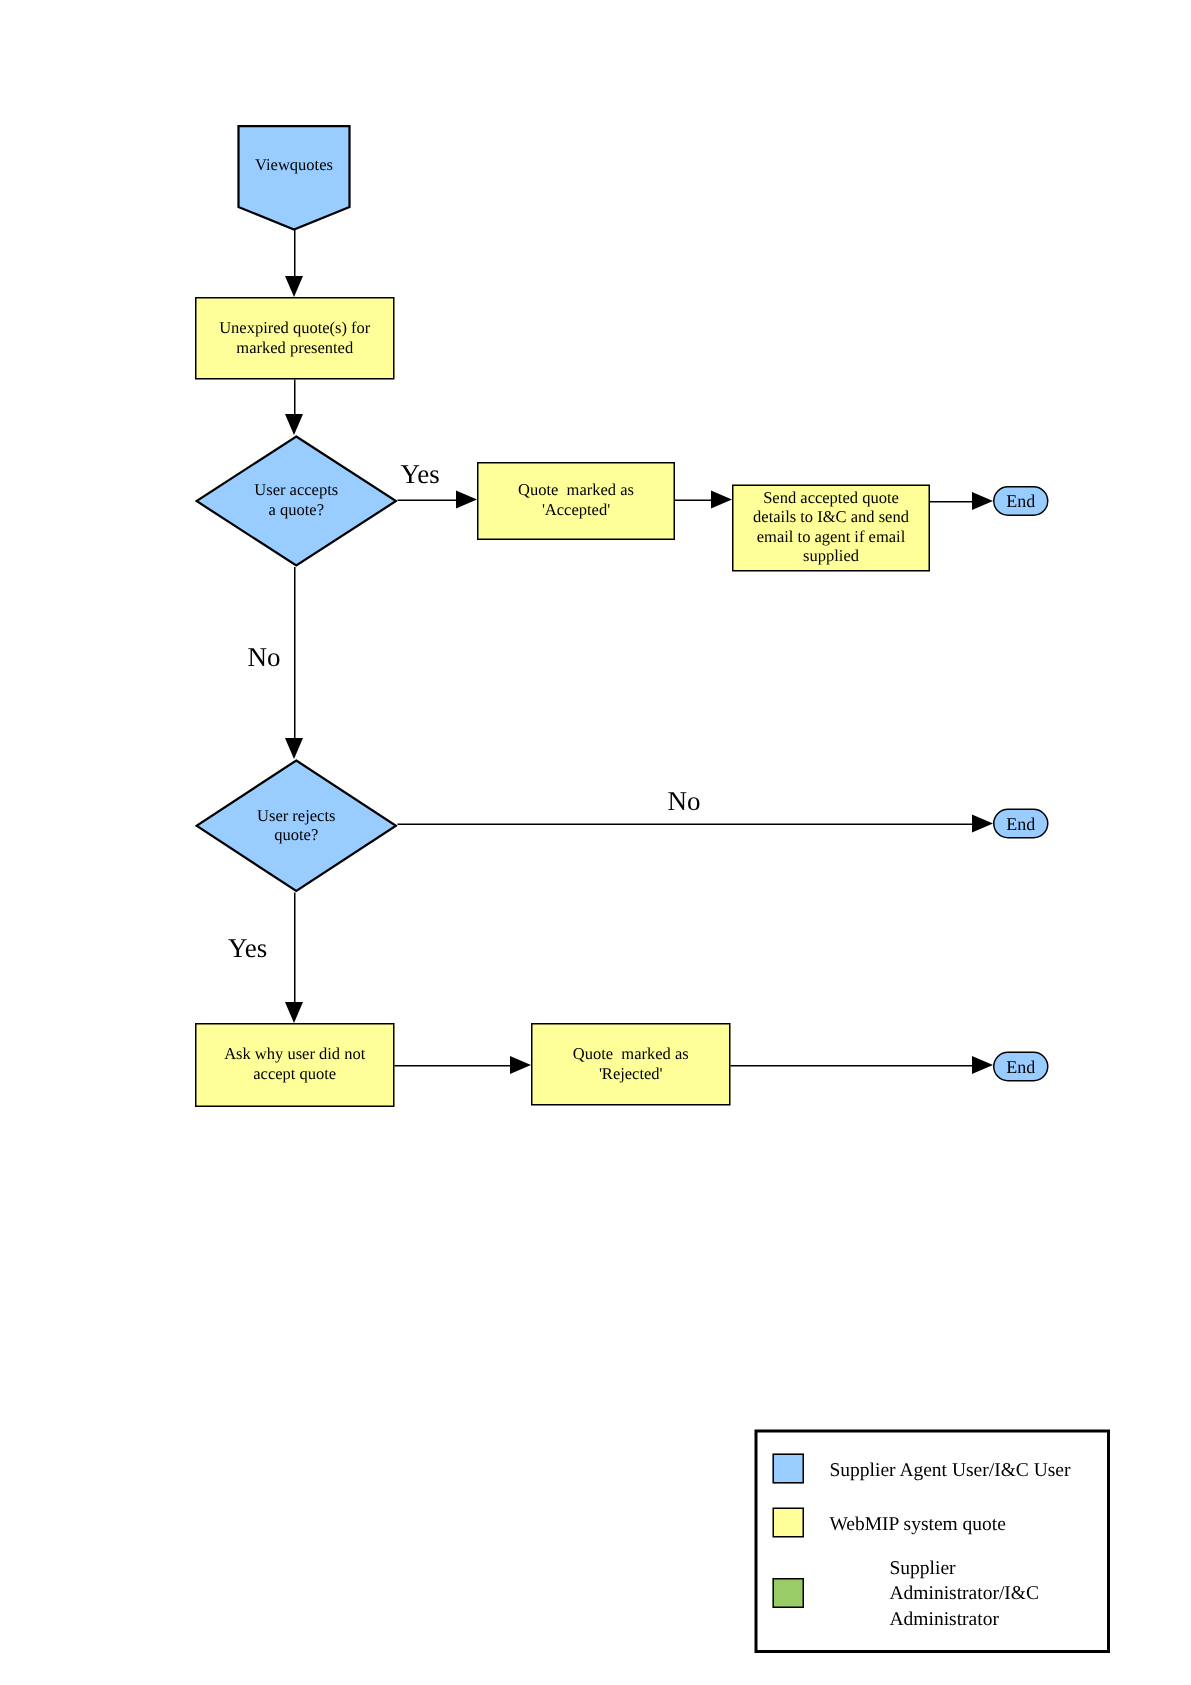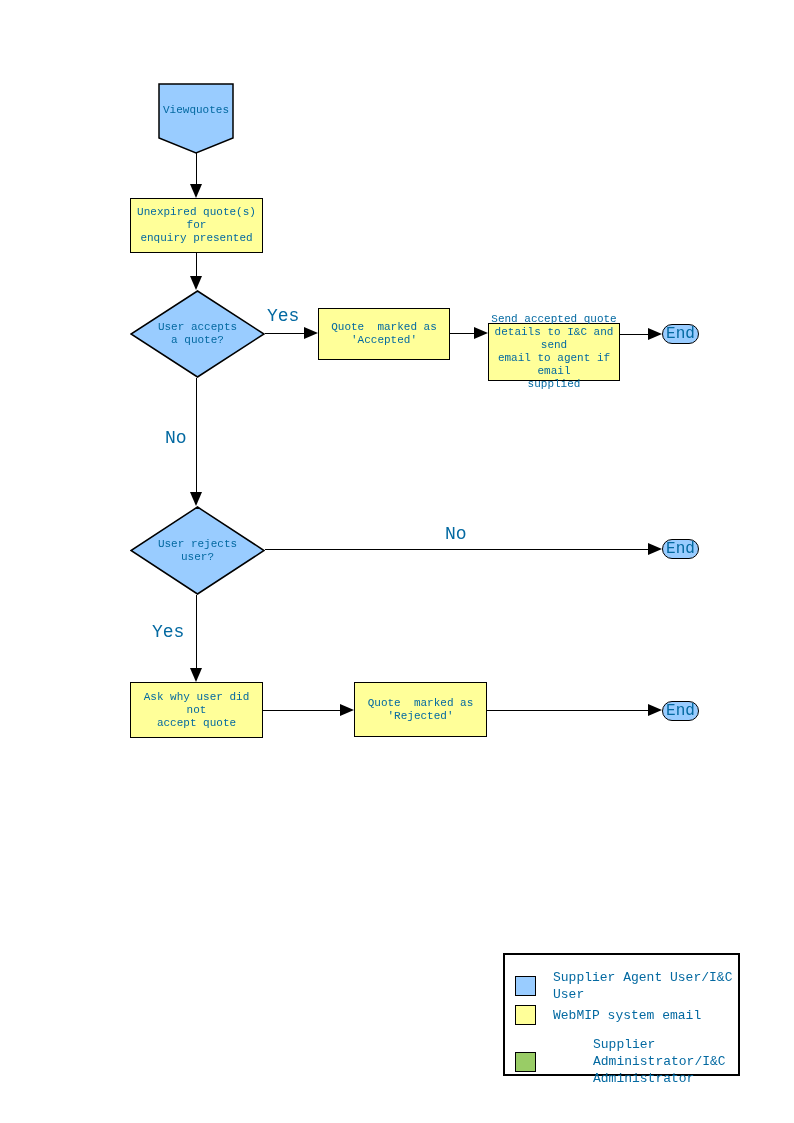--- a/index.html
+++ b/index.html
@@ -2,22 +2,22 @@
 <html><head>
 <meta charset="utf-8">
 <title>Flowchart</title>
 <style>
   html, body { margin: 0; padding: 0; background: #ffffff; }
   #page {
     position: relative;
     width: 794px;
     height: 1123px;
     background: #ffffff;
-    font-family: Liberation Mono, monospace;
-    color: #0369a1;
+    font-family: Liberation Serif, serif;
+    color: #000000;
     overflow: hidden;
   }
   
   .proc {
     position: absolute;
     border: 1.5px solid #000;
     display: flex;
     align-items: center;
     justify-content: center;
     text-align: center;
@@ -39,21 +39,21 @@
     white-space: pre-wrap;
     width: 100%;
   }
   .terminator {
     position: absolute;
     border: 1.5px solid #000;
     border-radius: 10px;
     display: flex;
     align-items: center;
     justify-content: center;
-    font-size: 16px;
+    font-size: 12px;
     box-sizing: border-box;
   }
   
   .hline { position: absolute; height: 1px; background: #000; }
   .vline { position: absolute; width: 1px; background: #000; }
   .ah-down {
     position: absolute; width: 0; height: 0;
     border-left: 6px solid transparent;
     border-right: 6px solid transparent;
     border-top: 14px solid #000;
@@ -66,21 +66,21 @@
   }
   .edge-label {
     position: absolute;
     font-size: 18px;
     line-height: 28px;
   }
   
   .legend {
     position: absolute;
     left: 503px; top: 953px;
-    width: 237px; height: 123px;
+    width: 237px; height: 149px;
     border: 2px solid #000;
     box-sizing: border-box;
     background: #fff;
   }
   .legend-row {
     position: absolute;
     left: 10px;
     display: flex;
     align-items: center;
   }
@@ -106,21 +106,21 @@
     <svg width="76" height="71" viewBox="0 0 76 71">
       <polygon points="1,1 75,1 75,55 38,70 1,55" stroke="#000000" stroke-width="1.5" style="fill: rgb(153, 204, 255);"></polygon>
     </svg>
     <div class="shape-label" style="top:0; height:55px;">Viewquotes</div>
   </div>
 
   <div class="vline" style="left:196px; top:153px; height:33px;"></div>
   <div class="ah-down" style="left:190px; top:184px;"></div>
 
   <div class="proc" style="left: 130px; top: 198px; width: 133px; height: 55px; background-color: rgb(255, 255, 153);">Unexpired quote(s) for
-enquiry presented</div>
+marked presented</div>
 
   <div class="vline" style="left:196px; top:253px; height:24px;"></div>
   <div class="ah-down" style="left:190px; top:276px;"></div>
 
   <div class="shape-wrap" style="left:130px; top:290px; width:135px; height:88px;">
     <svg width="135" height="88" viewBox="0 0 135 88">
       <polygon points="67.5,1 134,44 67.5,87 1,44" stroke="#000000" stroke-width="1.5" style="fill: rgb(153, 204, 255);"></polygon>
     </svg>
     <div class="shape-label" style="top:0; height:88px;text-align:center;">User accepts
 a quote?</div>
@@ -147,21 +147,21 @@
 
   <div class="edge-label" style="left:165px; top:424px;">No</div>
   <div class="vline" style="left:196px; top:378px; height:114px;"></div>
   <div class="ah-down" style="left:190px; top:492px;"></div>
 
   <div class="shape-wrap" style="left:130px; top:506px; width:135px; height:89px;">
     <svg width="135" height="89" viewBox="0 0 135 89">
       <polygon points="67.5,1 134,44.5 67.5,88 1,44.5" stroke="#000000" stroke-width="1.5" style="fill: rgb(153, 204, 255);"></polygon>
     </svg>
     <div class="shape-label" style="top:0; height:89px;">User rejects
-user?</div>
+quote?</div>
   </div>
 
   <div class="edge-label" style="left:445px; top:520px;">No</div>
   <div class="hline" style="left:265px; top:549px; width:384px;"></div>
   <div class="ah-right" style="left:648px; top:543px;"></div>
   <div class="terminator" style="left: 662px; top: 539px; width: 37px; height: 20px; background-color: rgb(153, 204, 255);">End</div>
 
   <div class="edge-label" style="left:152px; top:618px;">Yes</div>
   <div class="vline" style="left:196px; top:595px; height:73px;"></div>
   <div class="ah-down" style="left:190px; top:668px;"></div>
@@ -179,21 +179,21 @@
   <div class="ah-right" style="left:648px; top:704px;"></div>
   <div class="terminator" style="left: 662px; top: 701px; width: 37px; height: 20px; background-color: rgb(153, 204, 255);">End</div>
 
   <div class="legend">
     <div class="legend-row" style="top:14px;">
       <div class="legend-swatch" style="background-color: rgb(153, 204, 255);"></div>
       <div class="legend-text">Supplier Agent User/I&amp;C User</div>
     </div>
     <div class="legend-row" style="top:50px;">
       <div class="legend-swatch" style="background-color: rgb(255, 255, 153);"></div>
-      <div class="legend-text">WebMIP system email</div>
+      <div class="legend-text">WebMIP system quote</div>
     </div>
     <div class="legend-row" style="top:81px;gap:40px;">
       <div class="legend-swatch" style="background-color: rgb(153, 204, 102);"></div>
       <div class="legend-text">Supplier Administrator/I&amp;C
 Administrator</div>
     </div>
   </div>
 
 </div>
 

